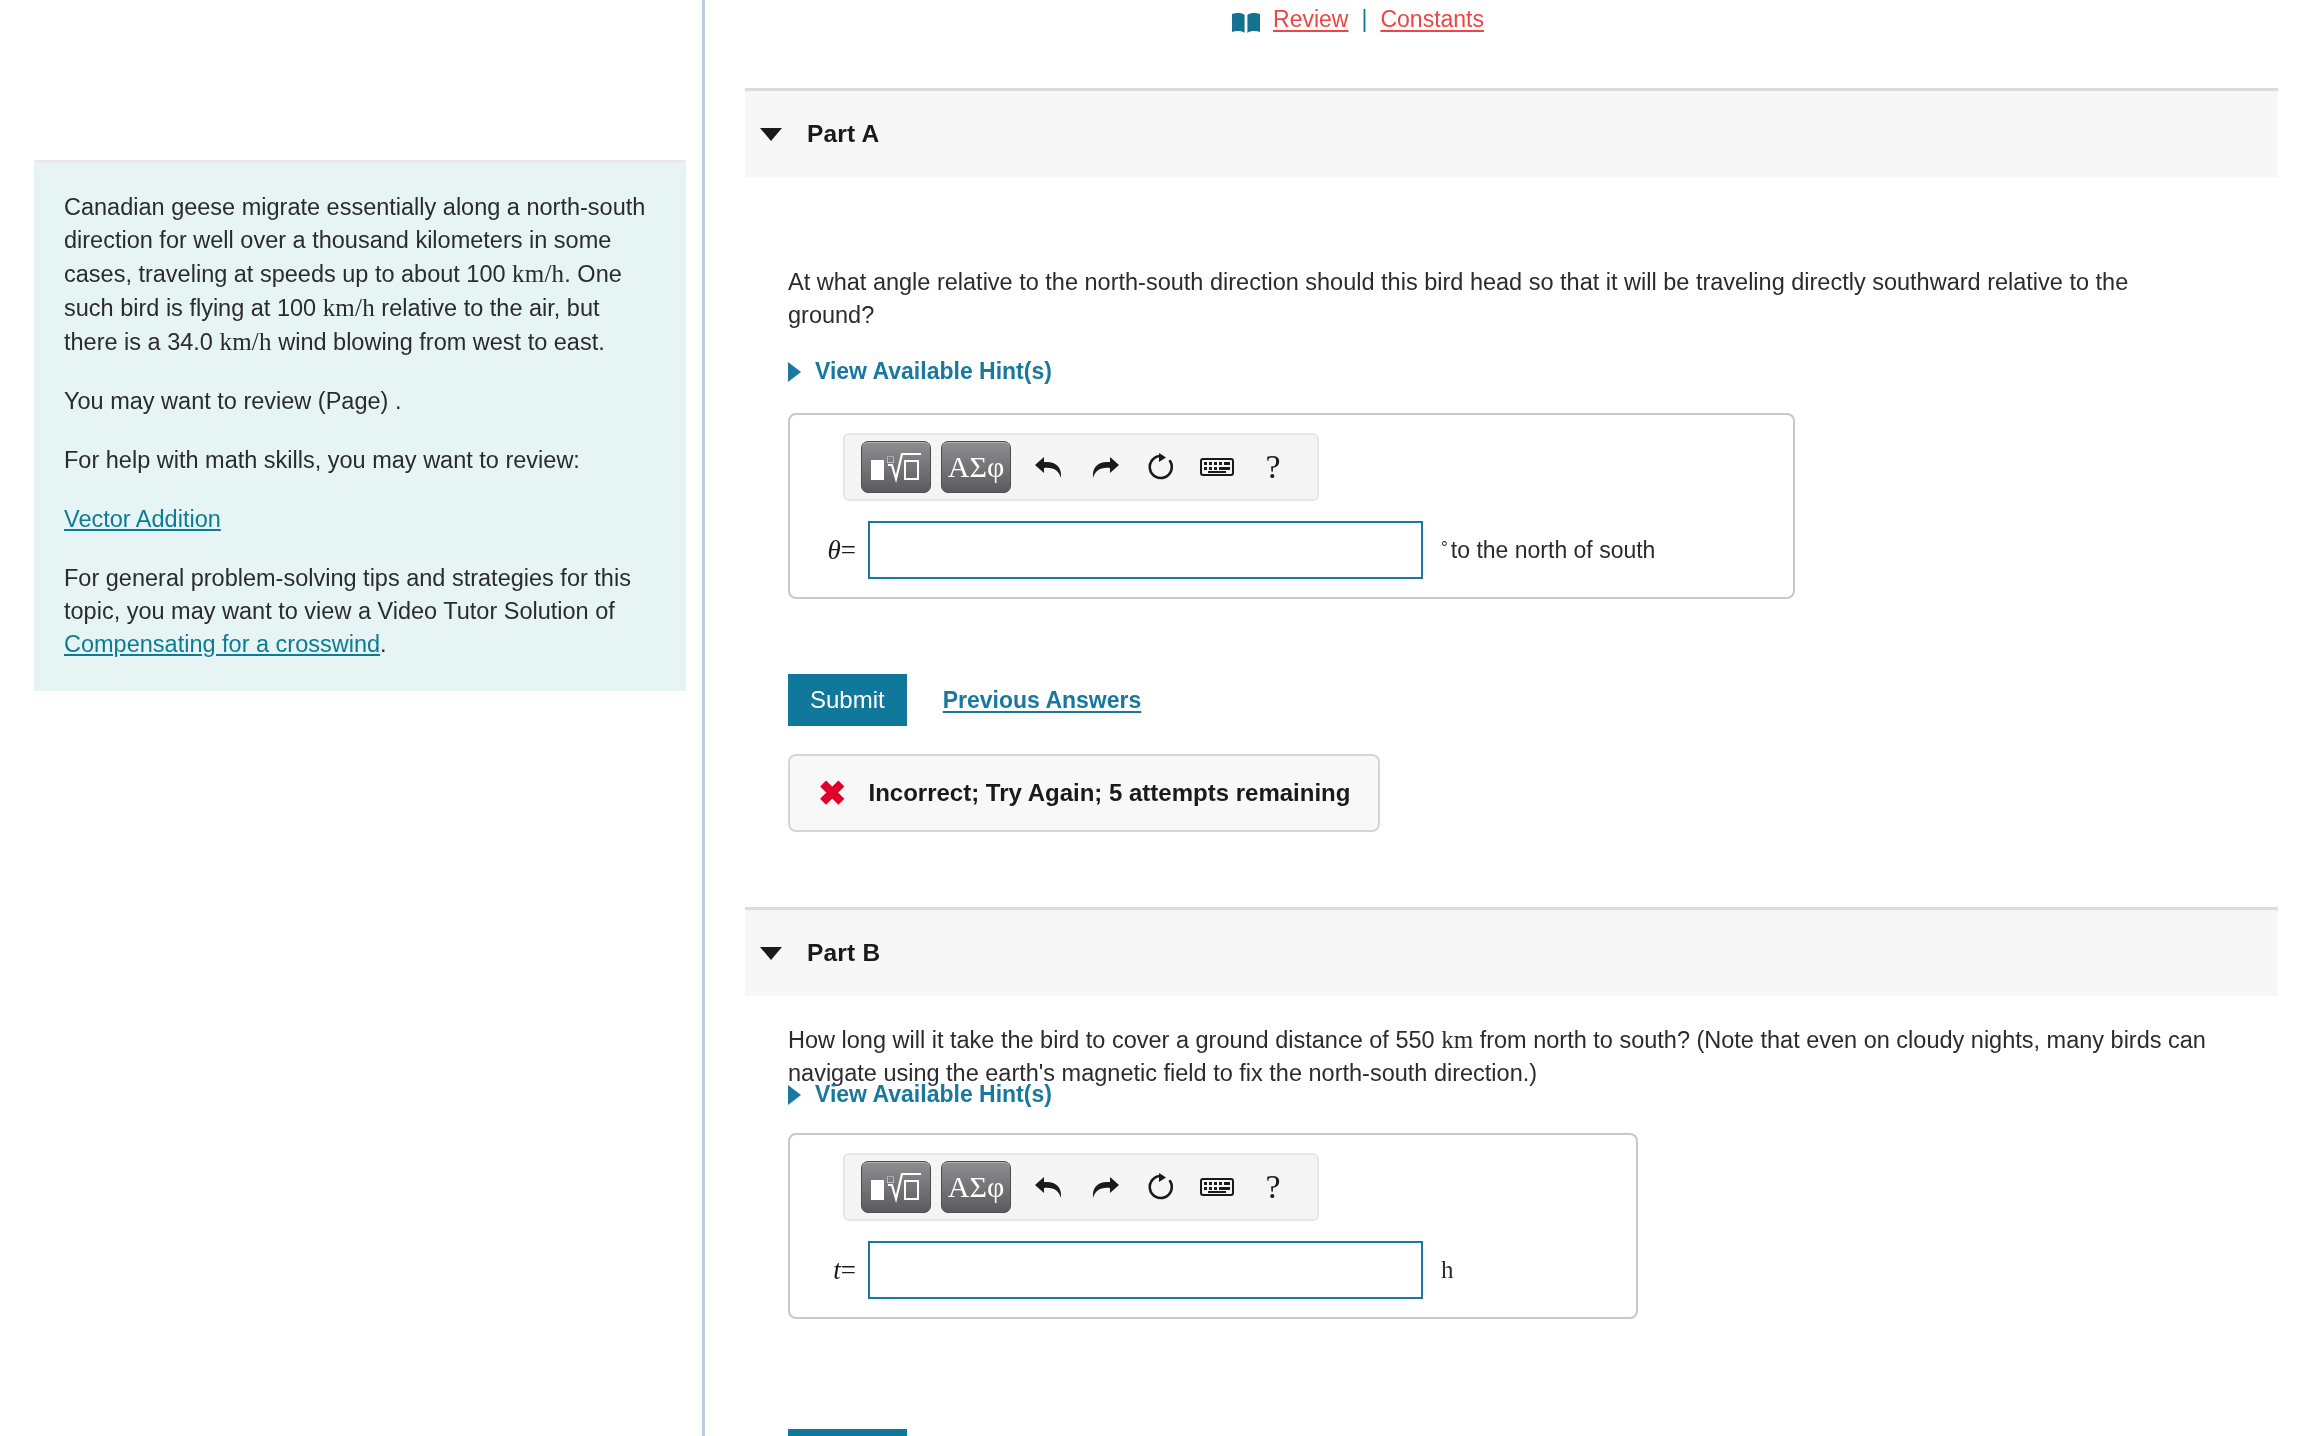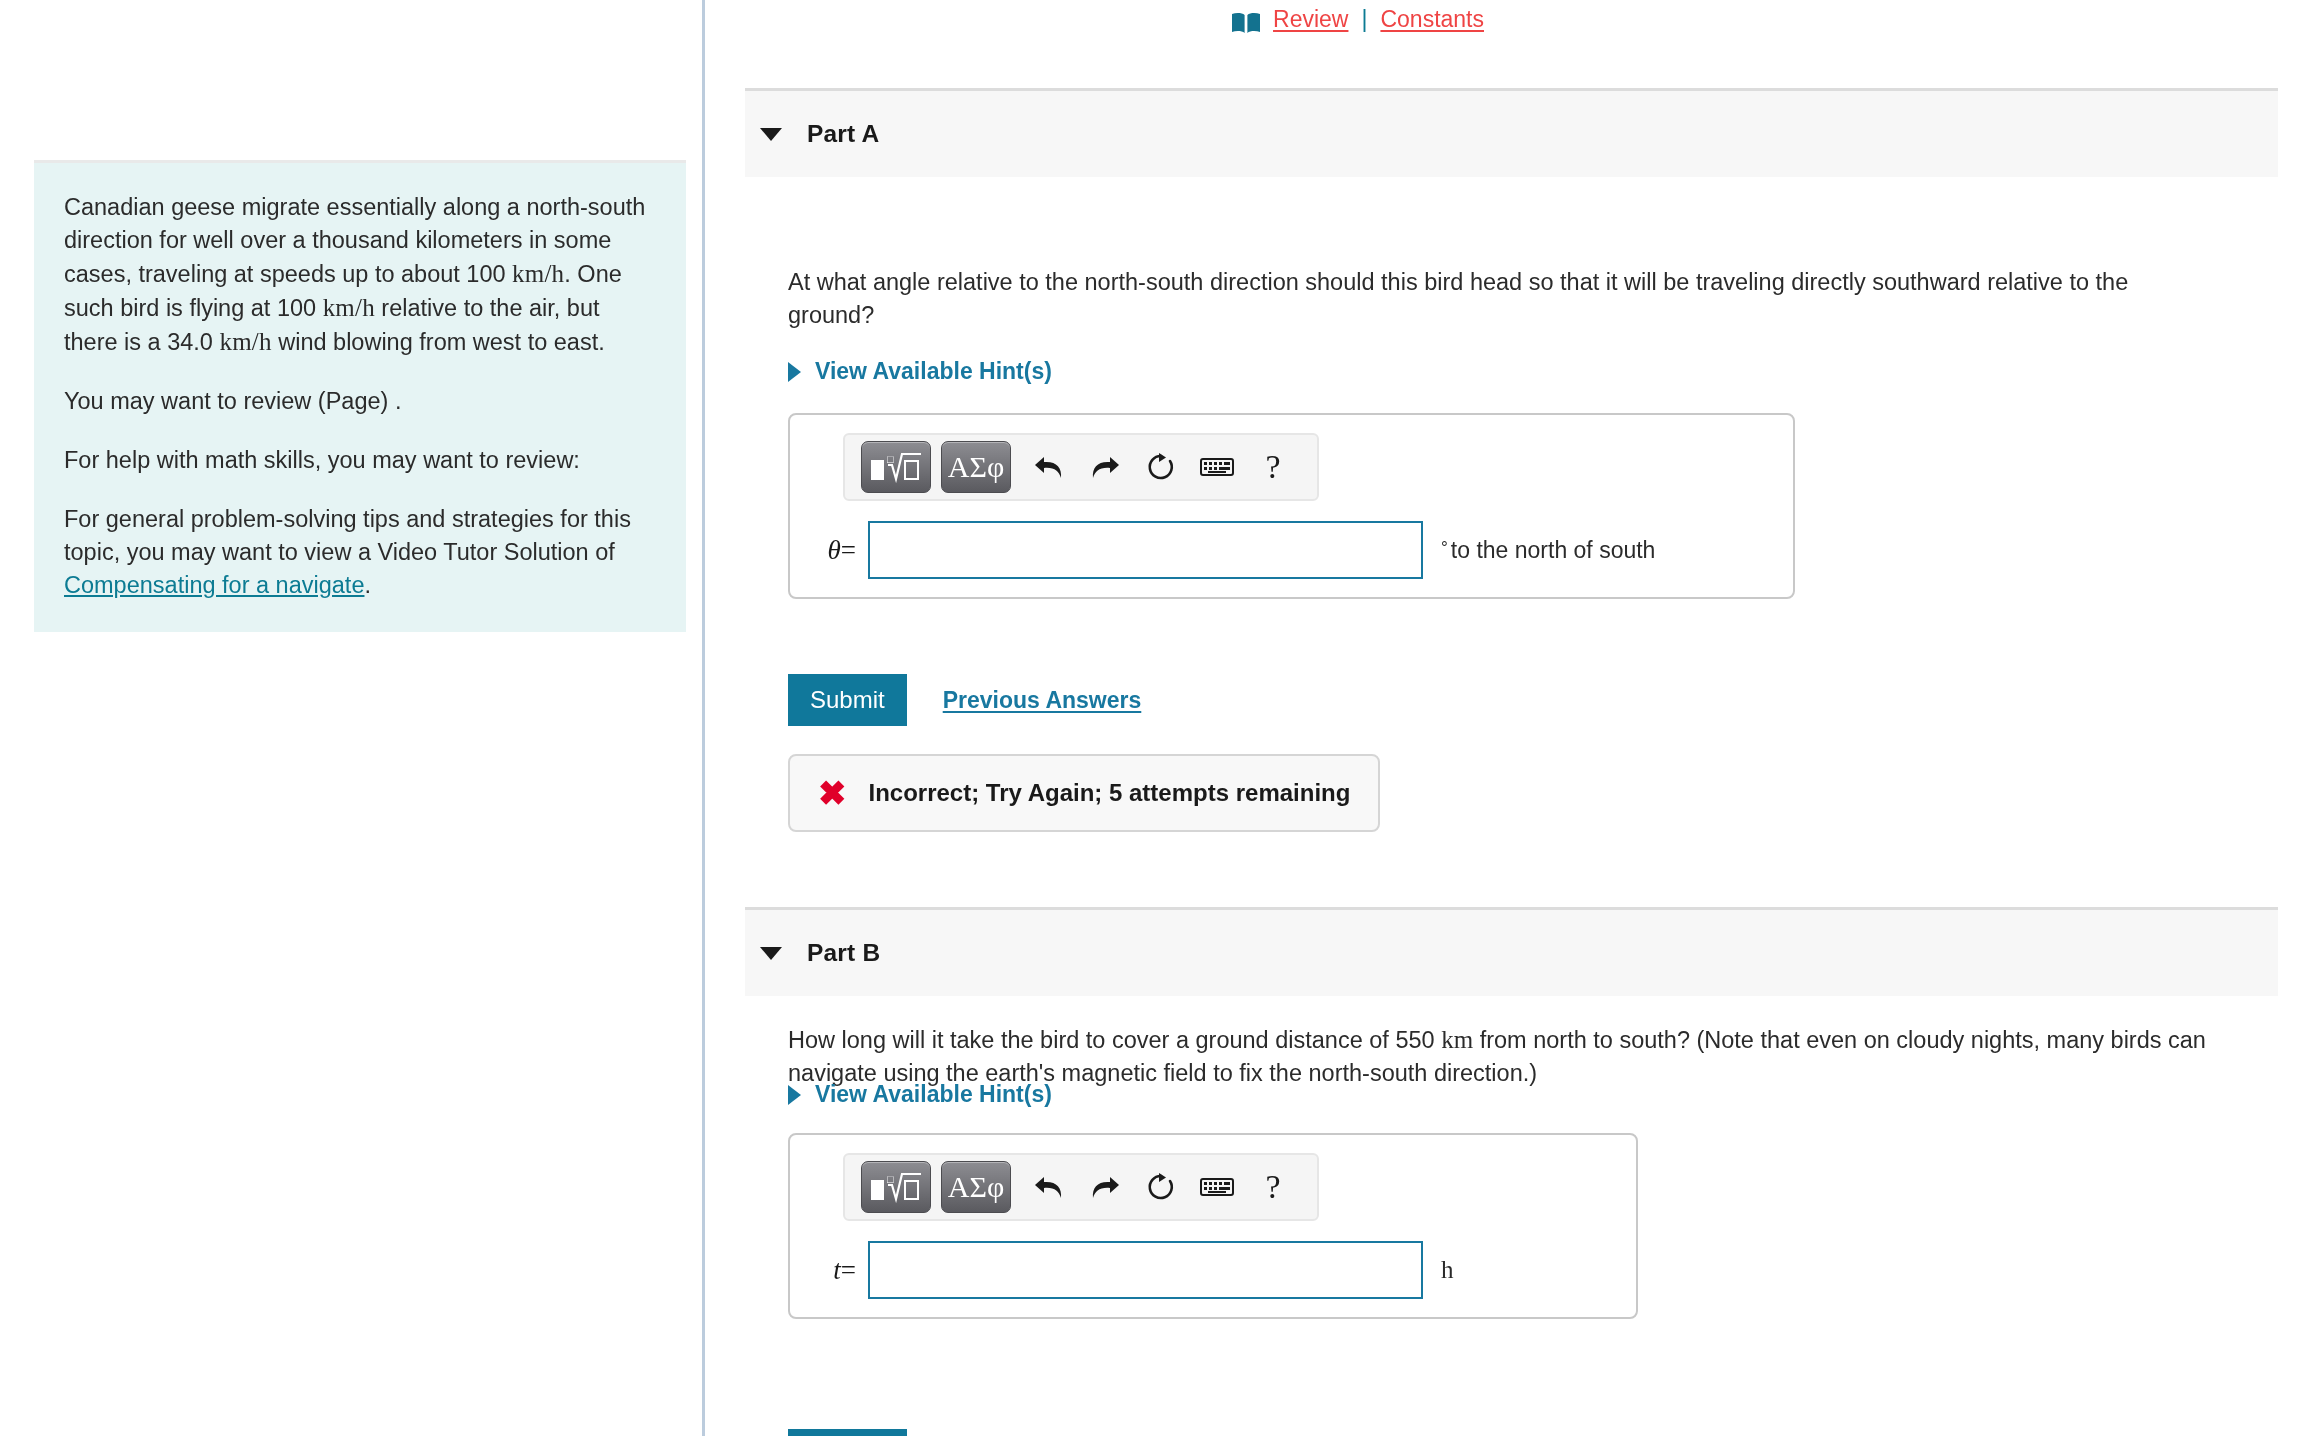--- a/index.html
+++ b/index.html
@@ -207,23 +207,26 @@
     <div class="problem-box">
 
       <p>
         <span>Canadian geese migrate essentially along a north-south direction for well over a thousand kilometers in some cases, traveling at speeds up to about 100&nbsp;</span><span class="mathunit">km/h</span><span>. One such bird is flying at 100&nbsp;</span><span class="mathunit">km/h</span><span> relative to the air, but there is a 34.0&nbsp;</span><span class="mathunit">km/h</span><span> wind blowing from west to east.</span>
       </p>
 
       <p>You may want to review (Page) .</p>
 
       <p>For help with math skills, you may want to review:</p>
 
-
       <p>
-        <span>For general problem-solving tips and strategies for this topic, you may want to view a Video Tutor Solution of </span><a class="link" href="#">Compensating for a navigate</a><span>.</span>
+        <a class="link vector-link" href="#">Vector Addition</a>
+      </p>
+
+      <p>
+        <span>For general problem-solving tips and strategies for this topic, you may want to view a Video Tutor Solution of </span><a class="link" href="#">Compensating for a crosswind</a><span>.</span>
       </p>
 
     </div>
   </div>
 
   <div class="v-divider"></div>
 
   <div class="toplinks">
     <span class="book-icon">
       <svg width="30" height="22" viewBox="0 0 30 22" xmlns="http://www.w3.org/2000/svg">

